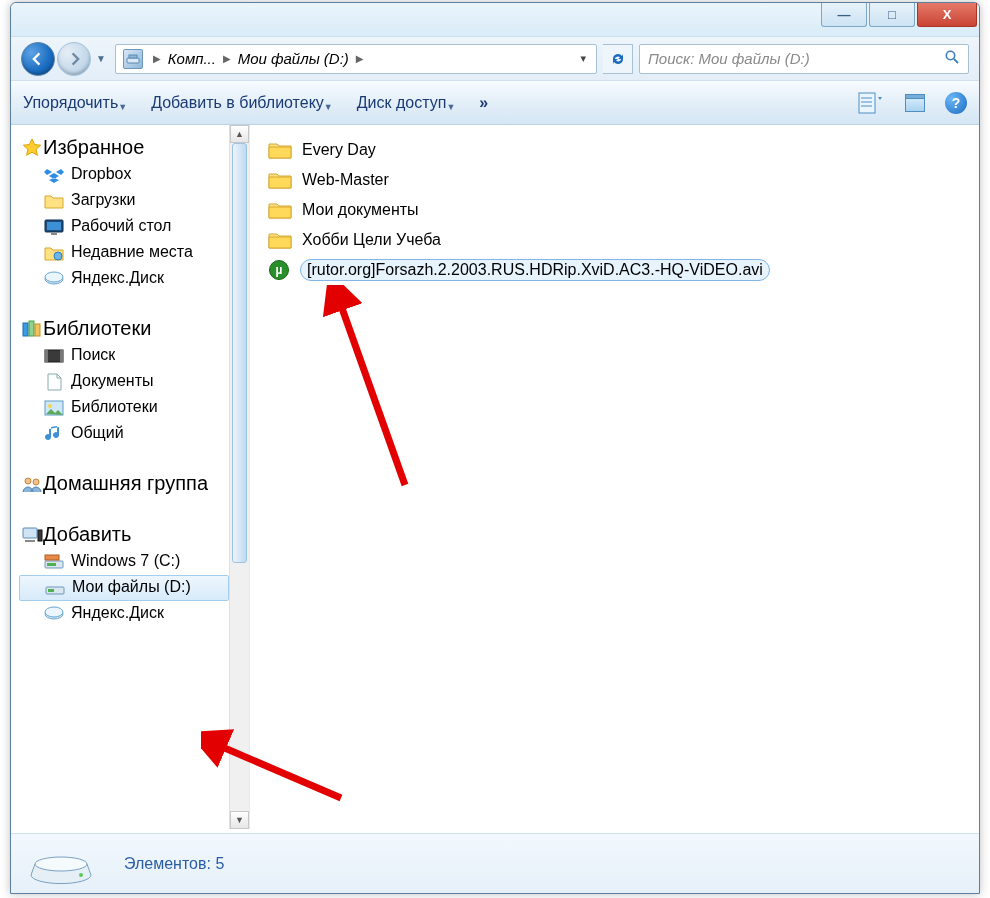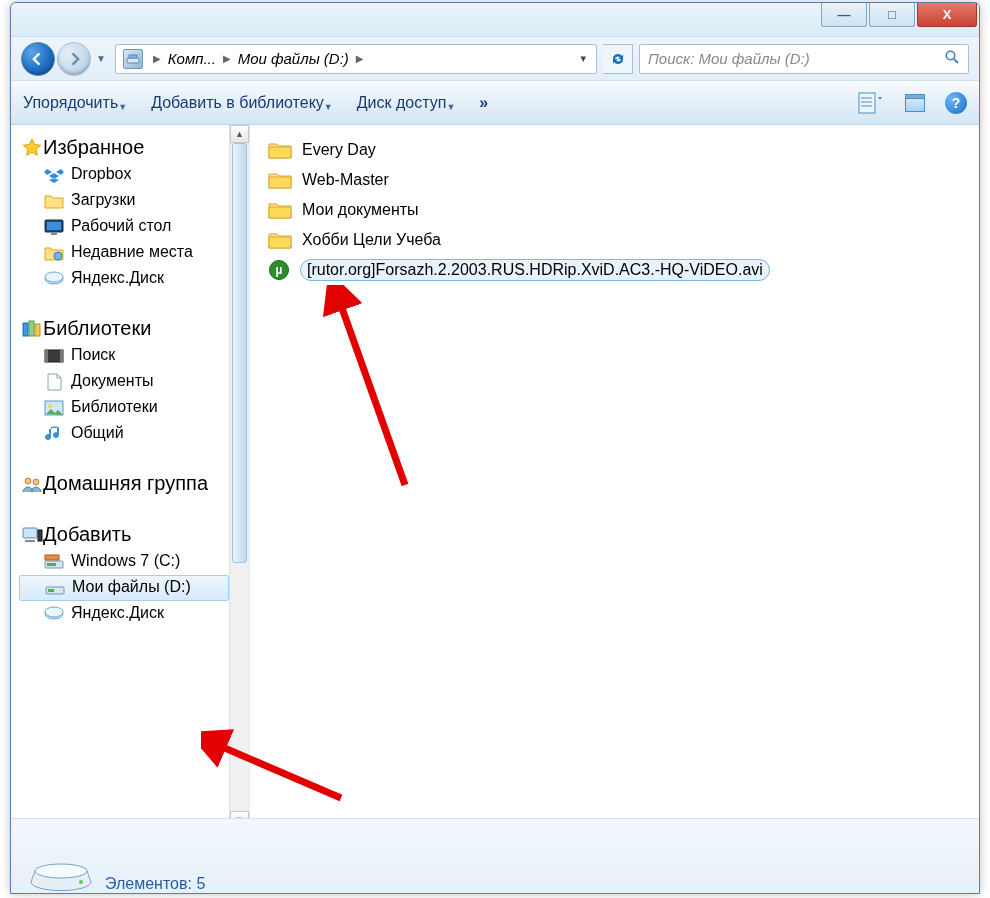--- a/index.html
+++ b/index.html
@@ -85,23 +85,23 @@
 .filelist { flex: 1; padding: 10px 18px; position: relative; text-align: center; }
 .file-row { display: flex; align-items: center; height: 30px; gap: 10px; font-size: 16px; }
 .file-ico { width: 22px; height: 20px; display:flex;align-items:center;justify-content:center; }
 .file-row.selected .fname { border: 1px solid #80b5e6; background:#e7f3fd; padding:1px 6px; border-radius:11px;}
 .folder-ico { width: 24px; height: 18px; }
 .folder-ico svg { width:100%; height:100%; }
 .utorrent-ico { width: 20px; height: 20px; border-radius: 50%; background: #2a8f2a; border: 1px solid #196619;
   display:flex;align-items:center;justify-content:center; color:#fff; font-weight:bold; font-size:12px;}
 
 
-.statusbar { position: absolute; bottom: 0; left: 0; right: 0; height: 75px;
-  background: linear-gradient(#f2f8fd,#e6f0f9); border-top: 1px solid #cfe0ee; display:flex; align-items:flex-end;
-  padding: 0 18px; gap: 12px; font-size: 16px; color: #2a5ca5; }
+.statusbar { position: absolute; bottom: 0; left: 0; right: 0; height: 60px;
+  background: linear-gradient(#f2f8fd,#e6f0f9); border-top: 1px solid #cfe0ee; display:flex; align-items:center;
+  padding: 0 18px; gap: 31px; font-size: 16px; color: #2a5ca5; }
 .drive-big { width: 64px; height: 44px; display:flex;align-items:center;justify-content:center; }
 
 
 .arrow-svg { position: absolute; pointer-events: none; }
 </style>
 </head>
 <body>
 
 <div class="window">
 

